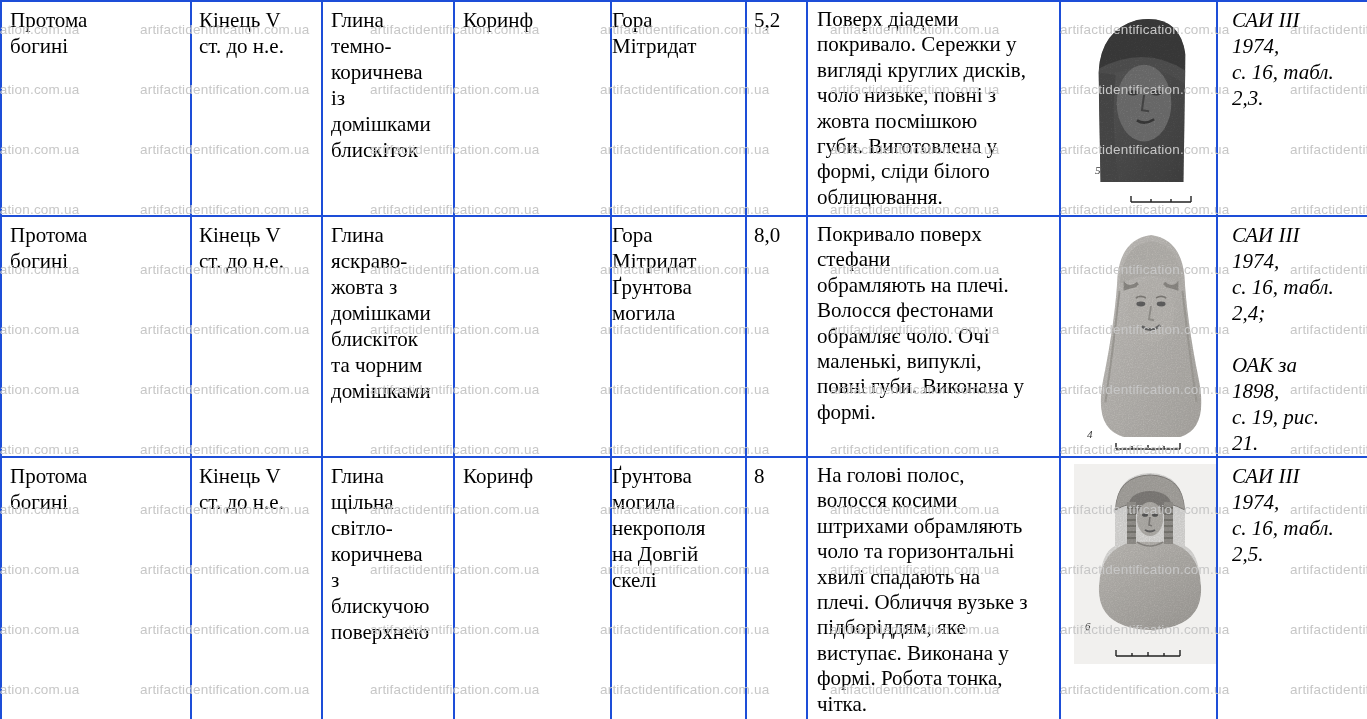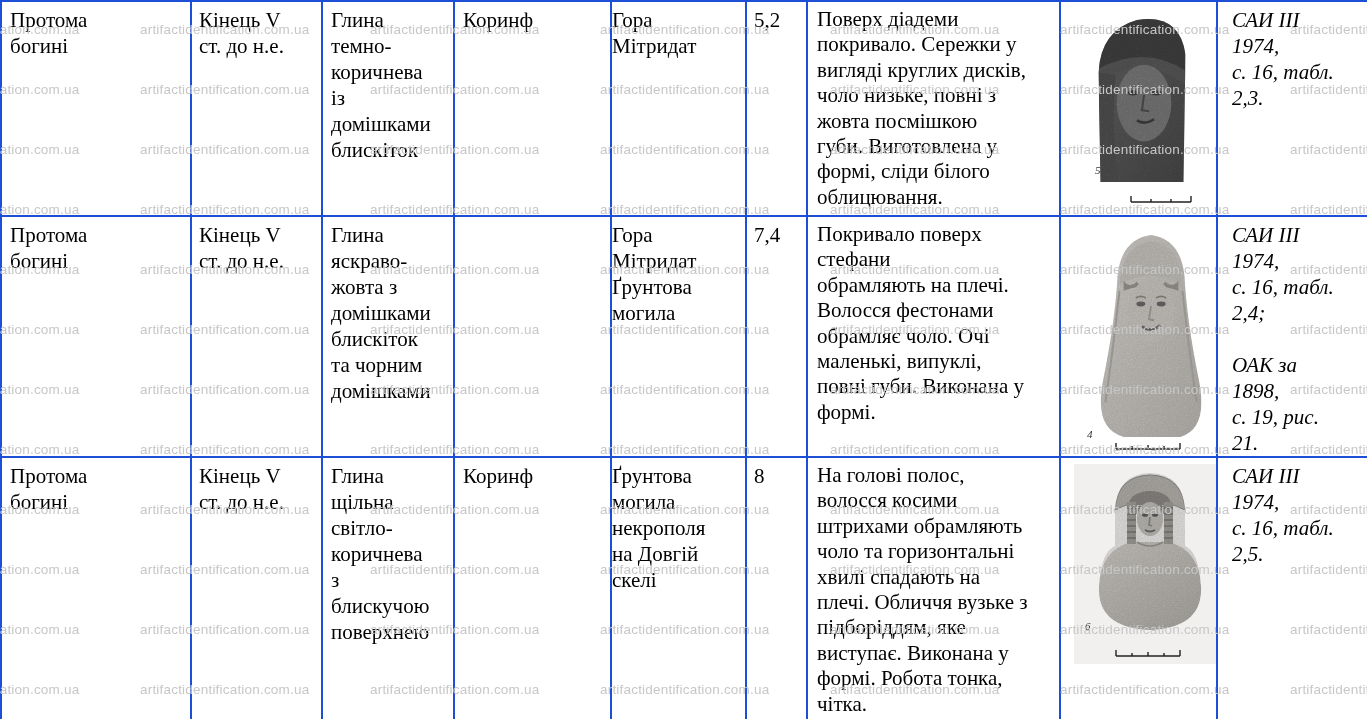--- a/index.html
+++ b/index.html
@@ -120,21 +120,21 @@
 жовта з
 домішками
 блискіток
 та чорним
 домішками</td>
     <td class="c-origin"></td>
     <td class="c-site">Гора
 Мітридат
 Ґрунтова
 могила</td>
-    <td class="c-h">7,4</td>
+    <td class="c-h">8,0</td>
     <td class="c-desc">Покривало поверх
 стефани
 обрамляють на плечі.
 Волосся фестонами
 обрамляє чоло. Очі
 маленькі, випуклі,
 повні губи. Виконана у
 формі.</td>
     <td class="c-photo">
       <svg class="fig" style="left:28px;top:13px;" width="124" height="214" viewBox="0 0 122 211">

